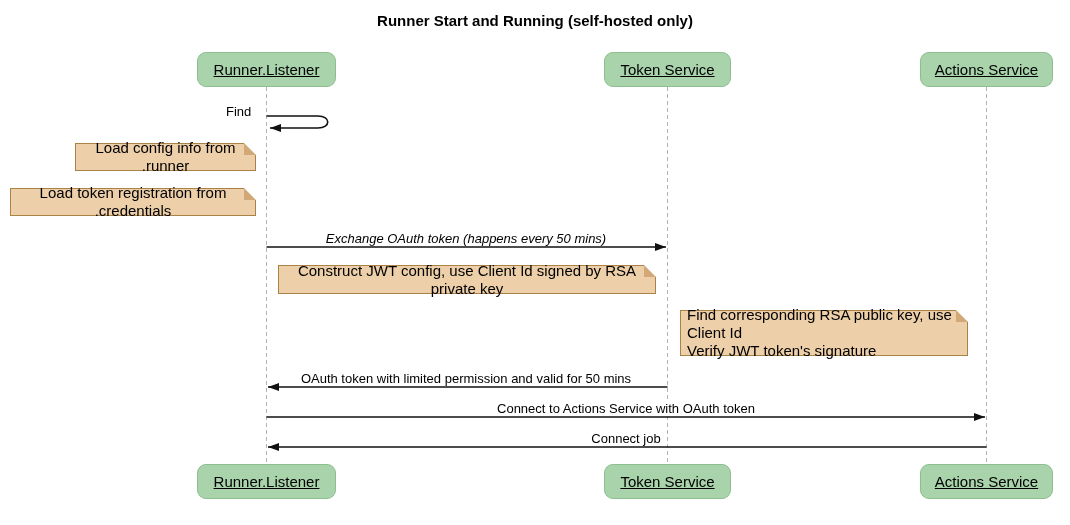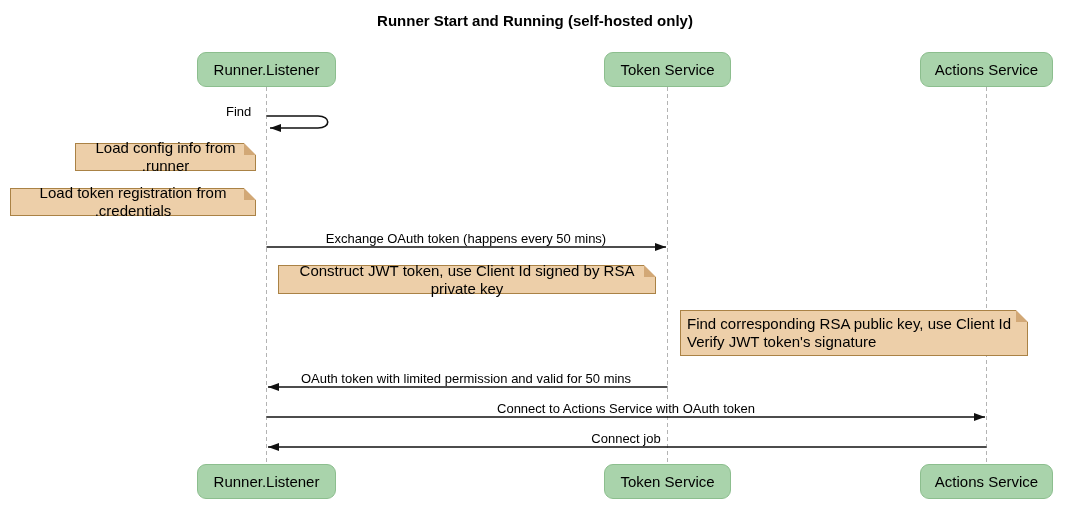--- a/index.html
+++ b/index.html
@@ -36,20 +36,21 @@
     position: absolute;
     height: 35px;
     box-sizing: border-box;
     background: var(--participant-fill, #a9d3ab);
     border: 1px solid var(--participant-border, #8cbe8e);
     border-radius: 9px;
     display: flex;
     align-items: center;
     justify-content: center;
     font-size: 15px;
+    text-decoration: underline;
   }
   .note {
     position: absolute;
     box-sizing: border-box;
     background: var(--note-fill, #edcfa9);
     border: 1px solid var(--note-border, #aa8245);
     display: flex;
     align-items: center;
     justify-content: center;
     text-align: center;
@@ -111,24 +112,24 @@
 
   <div class="participant" style="left:197px; top:52px; width:139px;">Runner.Listener</div>
   <div class="participant" style="left:604px; top:52px; width:127px;">Token Service</div>
   <div class="participant" style="left:920px; top:52px; width:133px;">Actions Service</div>
 
   <div class="participant" style="left:197px; top:464px; width:139px;">Runner.Listener</div>
   <div class="participant" style="left:604px; top:464px; width:127px;">Token Service</div>
   <div class="participant" style="left:920px; top:464px; width:133px;">Actions Service</div>
 
   <div class="start-label" style="left:226px; top:104px;">Find</div>
-  <div class="msg-label" style="left:466px; top:231px;">Exchange OAuth token (happens every 50 mins)</div>
+  <div class="msg-label" style="left:466px; top:231px;font-style:italic;">Exchange OAuth token (happens every 50 mins)</div>
   <div class="msg-label" style="left:466px; top:371px;">OAuth token with limited permission and valid for 50 mins</div>
   <div class="msg-label" style="left:626px; top:401px;">Connect to Actions Service with OAuth token</div>
   <div class="msg-label" style="left:626px; top:431px;">Connect job</div>
 
   <div class="note" style="left:75px; top:143px; width:181px; height:28px;">Load config info from .runner</div>
   <div class="note" style="left:10px; top:188px; width:246px; height:28px;">Load token registration from .credentials</div>
-  <div class="note" style="left:278px; top:265px; width:378px; height:29px;">Construct JWT token, use Client Id signed by RSA private key</div>
-  <div class="note multiline" style="left:680px; top:310px; width:348px; height:46px;">Find corresponding RSA public key, use Client Id
+  <div class="note" style="left:278px; top:265px; width:378px; height:29px;">Construct JWT config, use Client Id signed by RSA private key</div>
+  <div class="note multiline" style="left:680px; top:310px; width:288px; height:46px;">Find corresponding RSA public key, use Client Id
 Verify JWT token's signature</div>
 
 </div>
 
 </body></html>

